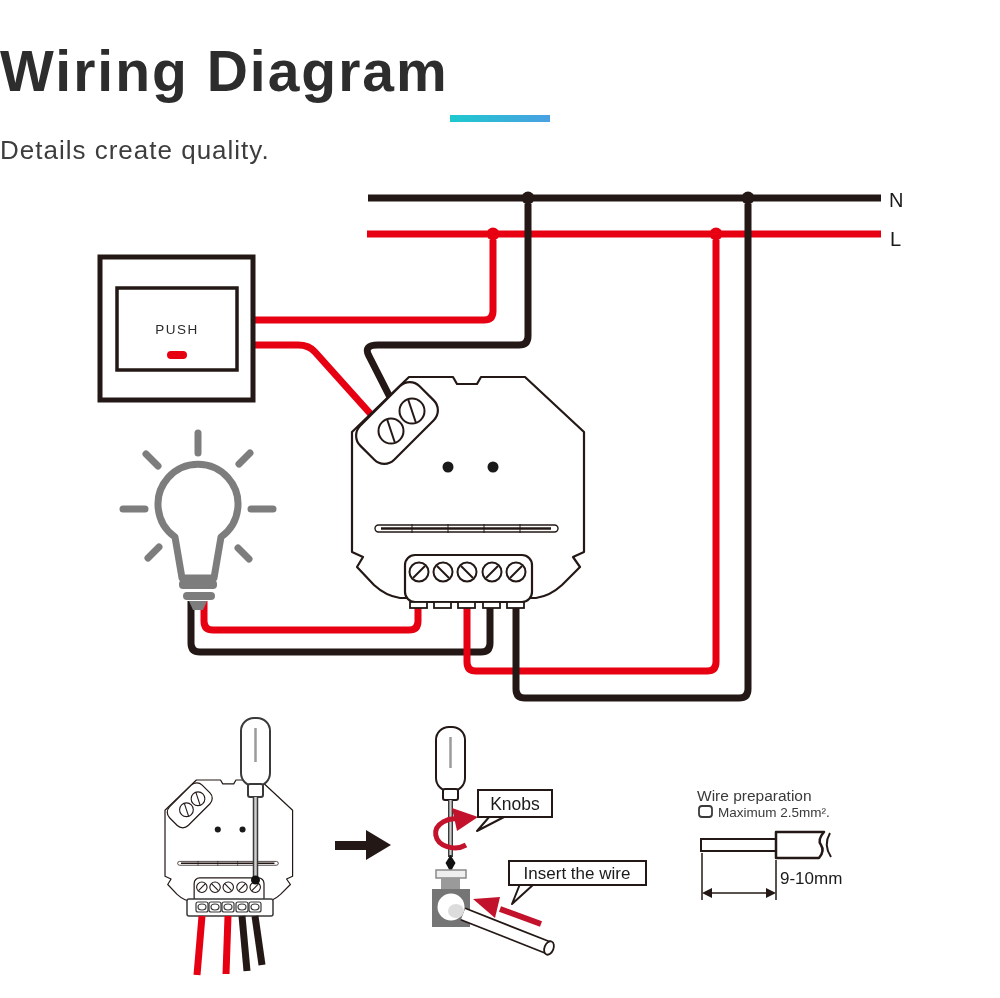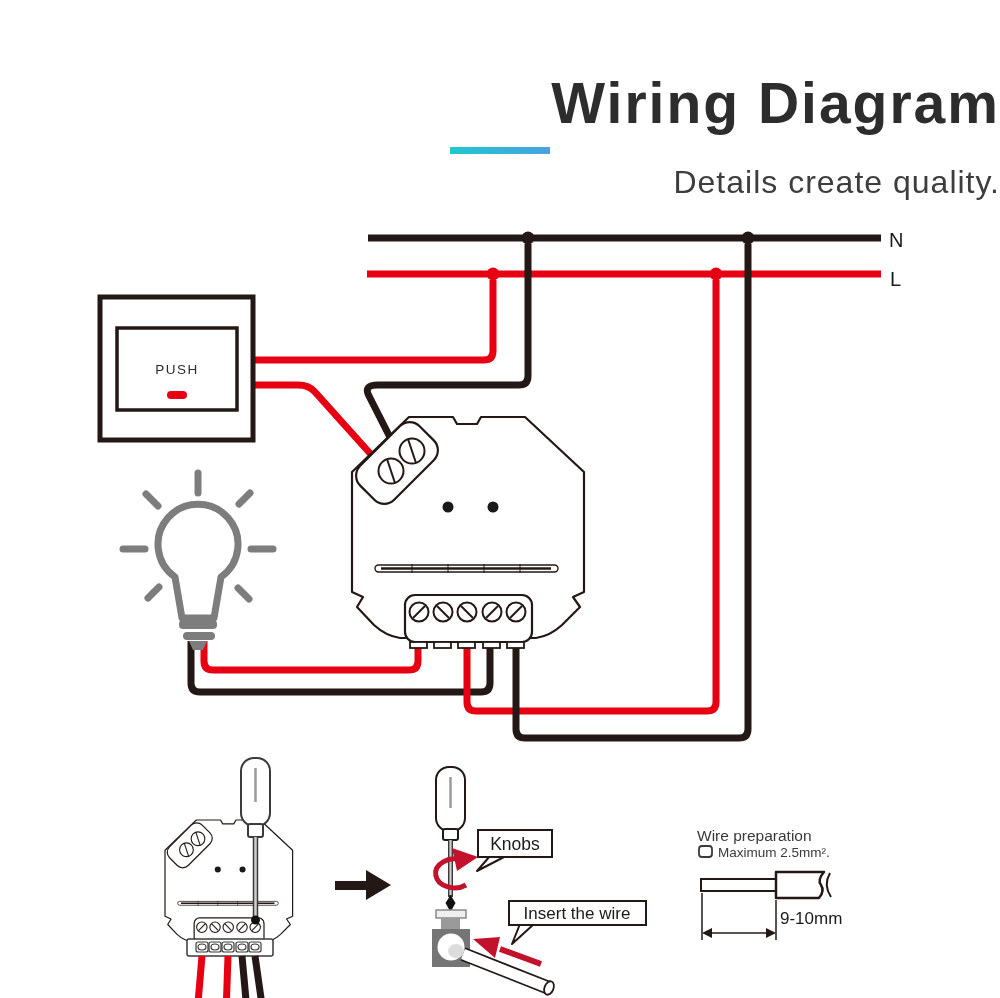--- a/index.html
+++ b/index.html
@@ -1,30 +1,30 @@
 <!DOCTYPE html>
 <html><head>
 <meta charset="utf-8">
 <style>
   html,body{margin:0;padding:0;background:#ffffff;}
   .page{
     position:relative;width:1000px;height:998px;margin:0 auto;background:#fff;
     font-family:"Liberation Sans",sans-serif;overflow:hidden;
   }
-  .header{height:160px;box-sizing:border-box;padding-top:32px;text-align:right;margin-top:40px;}
+  .header{height:160px;box-sizing:border-box;padding-top:40px;text-align:left;}
   .title{
     margin:0;font-size:57px;line-height:62px;font-weight:700;color:#2d2d2d;
     letter-spacing:2px;
   }
   .title-underline{
     width:100px;height:7px;margin:13px auto 0;
     background:linear-gradient(90deg,#1ec8ce,#4aa0e2);
   }
   .subtitle{
-    margin:14px 0 0;font-size:32px;line-height:28px;color:#3d3d3d;letter-spacing:1px;
+    margin:14px 0 0;font-size:26px;line-height:28px;color:#3d3d3d;letter-spacing:1px;
   }
   svg text{font-family:"Liberation Sans",sans-serif;}
 </style>
 </head>
 <body>
 
 <div class="page">
 
   <div class="header">
     <h1 class="title">Wiring Diagram</h1>

